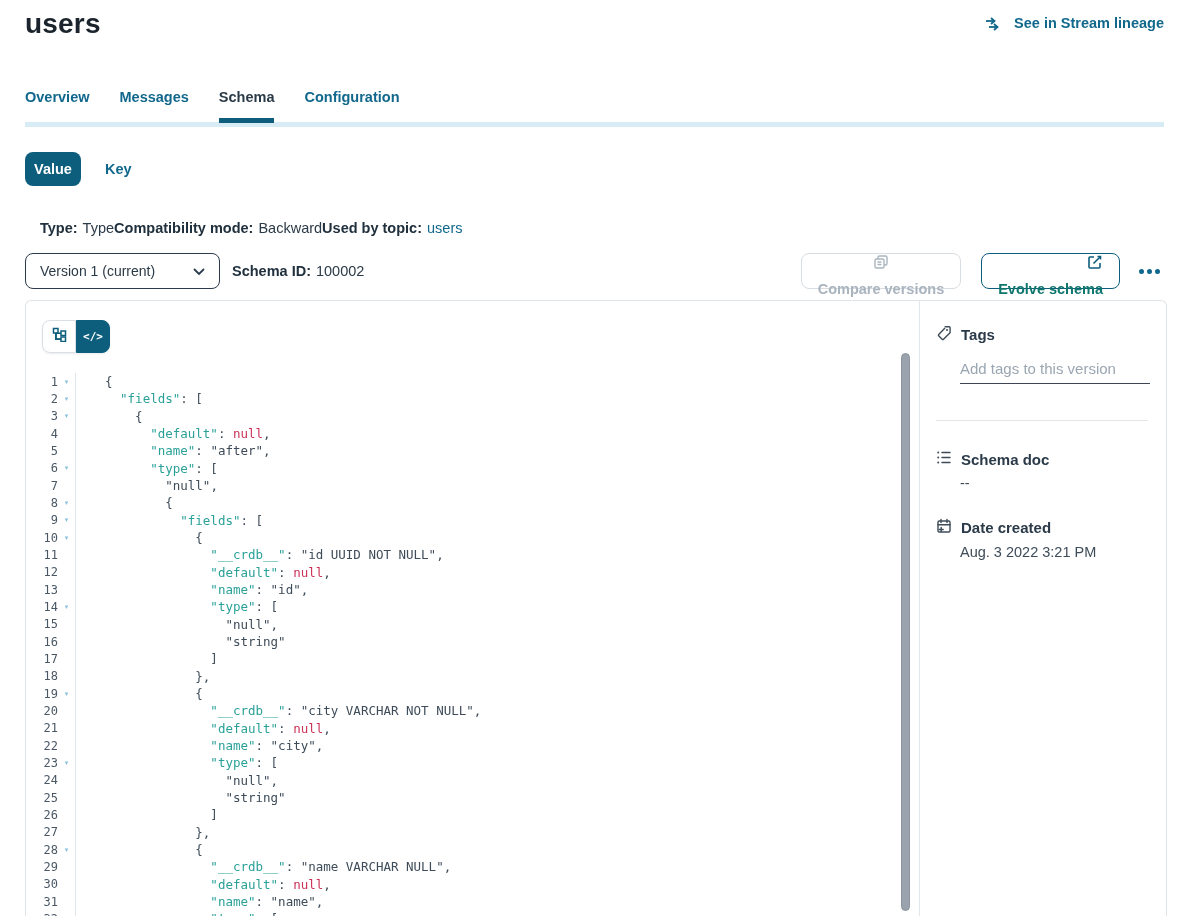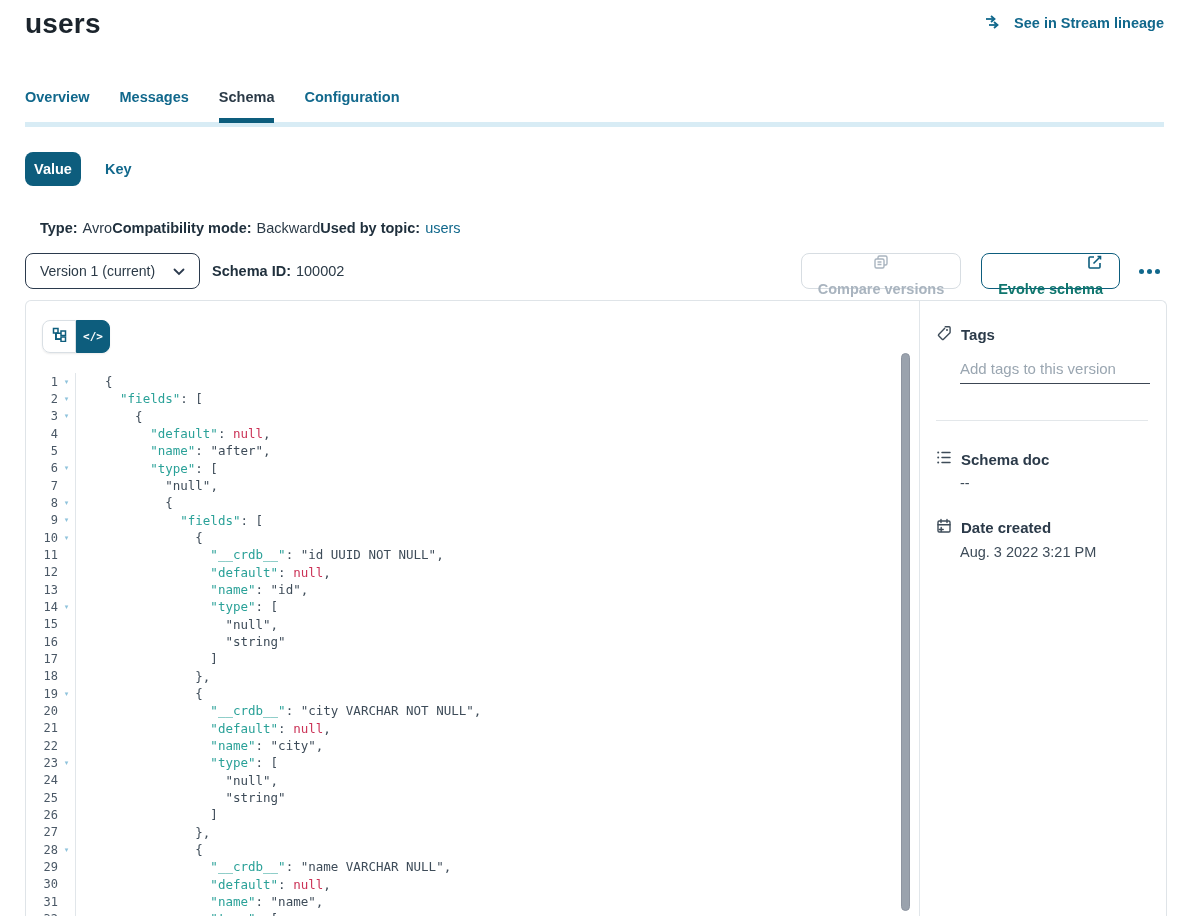--- a/index.html
+++ b/index.html
@@ -1,21 +1,21 @@
 <!DOCTYPE html>
 <html><head>
 <meta charset="utf-8">
 <style>
   * { box-sizing: border-box; margin: 0; padding: 0; }
   body { background:#fff; font-family:"Liberation Sans", sans-serif; }
   .frame { position:relative; width:1189px; height:916px; background:#fff; overflow:hidden; }
 
   
   .page-title { position:absolute; left:25px; top:8px; font-size:28px; font-weight:bold; color:#1b242c; letter-spacing:.2px; }
-  .lineage-link { position:absolute; right:25px; top:15px; display:flex; align-items:flex-start; gap:13px;
+  .lineage-link { position:absolute; right:25px; top:15px; display:flex; align-items:flex-end; gap:13px;
                   color:#11688c; font-size:14.5px; font-weight:bold; cursor:pointer; }
   .lineage-link svg { display:block; }
 
   
   .tabs-wrap { position:absolute; left:25px; top:89px; right:25px; }
   .tabs { display:flex; gap:30px; padding-bottom:13px; }
   .tab { font-size:14.5px; font-weight:bold; color:#11688c; cursor:pointer; position:relative; }
   .tab.active { color:#2b3a47; cursor:default; }
   .tab.active::after { content:""; position:absolute; left:0; right:0; bottom:-18px; height:5px; background:#0d5d7d; z-index:2; }
   .tabs-bar { position:absolute; left:0; right:0; top:33px; height:5px; background:#d8ecf5; }
@@ -27,21 +27,21 @@
   .vk-link { color:#11688c; font-size:14.5px; font-weight:bold; cursor:pointer; }
 
   
   .meta-row { position:absolute; left:40px; top:220px; display:flex; font-size:14.5px; color:#2b3a47; }
   .meta-item { display:flex; gap:5px; }
   .meta-label { font-weight:bold; color:#20303d; }
   .meta-link { color:#11688c; cursor:pointer; }
 
   
   .version-row { position:absolute; left:25px; top:253px; right:25px; height:36px; display:flex; align-items:center; }
-  .version-select { width:175px; height:36px; border:1px solid #2b3a4d; border-radius:8px; display:flex;
+  .version-select { width:195px; height:36px; border:1px solid #2b3a4d; border-radius:8px; display:flex;
                     align-items:center; justify-content:space-between; padding:0 14px; font-size:14px;
                     color:#2b3a47; cursor:pointer; background:#fff; }
   .schema-id { margin-left:12px; font-size:14.5px; color:#2b3a47; display:flex; gap:5px; }
   .spacer { flex:1; }
   .btn { height:36px; border-radius:8px; font-size:14.5px; font-weight:bold; display:flex; align-items:center;
          gap:8px; padding:0 16px; background:#fff;flex-direction:column; }
   .btn-disabled { border:1px solid #d7dde2; color:#a9b4bf; cursor:default; }
   .btn-primary-outline { border:1.5px solid #0d5d7d; color:#0f766e; cursor:pointer; margin-left:20px;align-items:flex-end; }
   .more-btn { margin-left:15px; display:flex; gap:3px; align-items:center; cursor:pointer; padding:4px; }
   .more-btn i { width:5px; height:5px; border-radius:50%; background:#11688c; display:block; }
@@ -114,21 +114,21 @@
   </div>
 
   <div class="vk-row">
     <button class="vk-selected">Value</button>
     <span class="vk-link">Key</span>
   </div>
 
   <div class="meta-row">
     <span class="meta-item">
       <span class="meta-label">Type:</span>
-      <span>Avro</span>
+      <span>Type</span>
     </span>
     <span class="meta-item">
       <span class="meta-label">Compatibility mode:</span>
       <span>Backward</span>
     </span>
     <span class="meta-item">
       <span class="meta-label">Used by topic:</span>
       <span class="meta-link">users</span>
     </span>
   </div>

